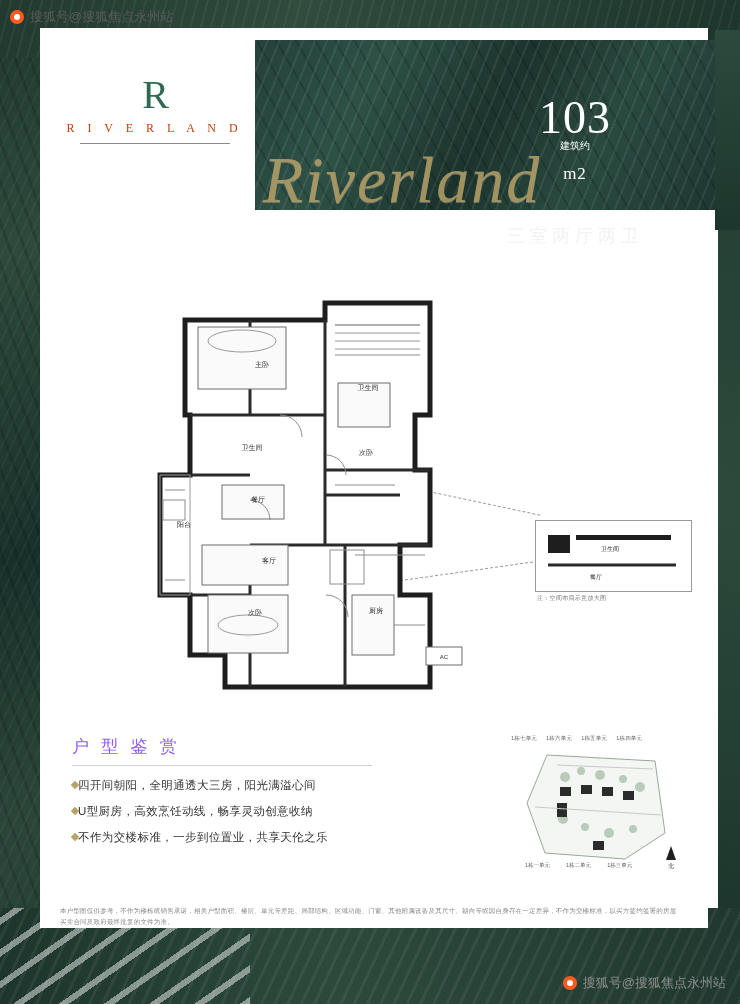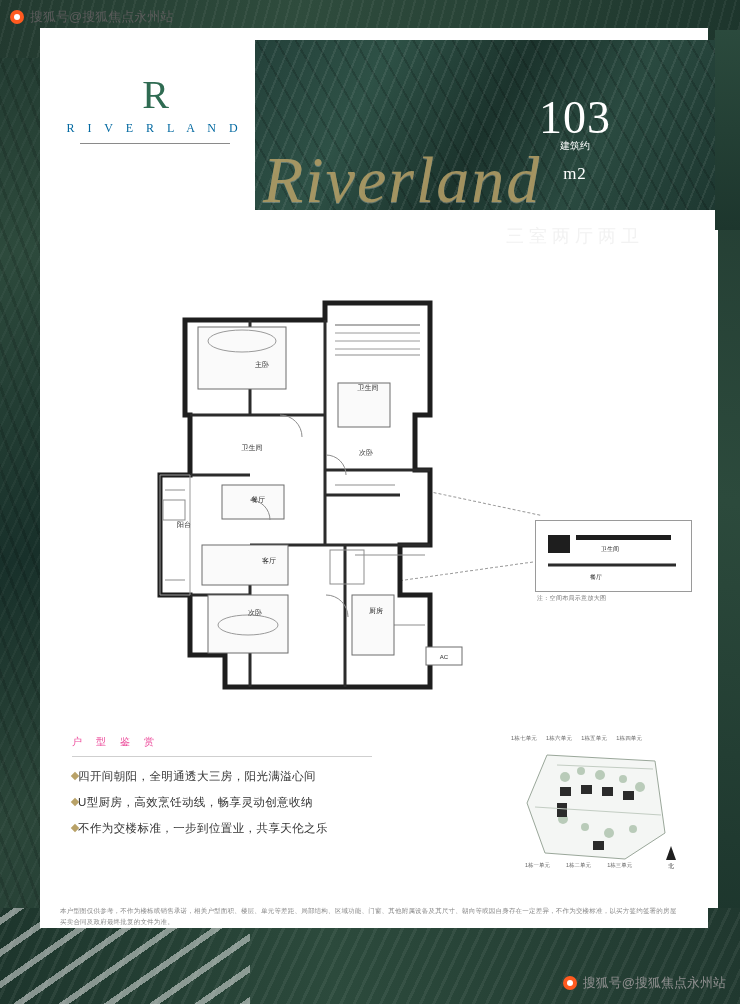--- a/index.html
+++ b/index.html
@@ -81,21 +81,21 @@
   .wm-bottom{right:14px;bottom:12px;color:#8e8e8e;}
   .wm-dot{
     width:14px;height:14px;border-radius:50%;
     background:#ff5a1f;display:inline-block;position:relative;flex:0 0 auto;
   }
   .wm-dot:after{content:"";position:absolute;left:4px;top:4px;width:6px;height:6px;border-radius:50%;background:#fff;}
   
   .logo-wrap{position:absolute;left:62px;top:75px;width:185px;text-align:center;z-index:20;}
   .logo-mark{font-size:40px;line-height:40px;color:#2f6b52;font-family:"Liberation Serif",serif;letter-spacing:-2px;}
   .logo-en{
-    margin-top:6px;font-size:12px;letter-spacing:5px;color:#0369a1;
+    margin-top:6px;font-size:12px;letter-spacing:5px;color:#c2410c;
     font-family:"Liberation Serif",serif;
   }
   .logo-rule{width:150px;height:1px;background:#8a8a8a;margin:7px auto 6px;}
   .logo-cn{font-size:22px;letter-spacing:2px;color:#1f1f1f;font-family:"Liberation Serif",serif;}
   .logo-cn sup{font-size:11px;}
   
   .headline{position:absolute;left:470px;top:88px;z-index:25;color:#ffffff;text-align:center;width:210px;}
   .area{font-size:46px;font-family:"Liberation Serif",serif;letter-spacing:1px;line-height:48px;}
   .area .unit{font-size:17px;vertical-align:super;}
   .area .unit small{display:block;font-size:10px;letter-spacing:0;line-height:8px;}
@@ -117,21 +117,21 @@
   .callout{
     position:absolute;left:535px;top:520px;width:155px;height:70px;
     border:1px solid #9a9a9a;background:#fff;z-index:16;
   }
   .callout-note{
     position:absolute;left:537px;top:594px;font-size:6px;color:#777;letter-spacing:.3px;
   }
   .dash-line{position:absolute;z-index:14;border-top:1px dashed #9a9a9a;transform-origin:0 0;}
   
   .features{position:absolute;left:72px;top:735px;width:330px;z-index:20;}
-  .feat-title{font-size:10px;letter-spacing:4px;color:#ec4899;font-family:Liberation Mono, monospace;}
+  .feat-title{font-size:17px;letter-spacing:4px;color:#8b5cf6;font-family:Liberation Serif, serif;}
   .feat-underline{width:300px;height:1px;background:#cfcfcf;margin:7px 0 12px;}
   .feat-item{display:flex;align-items:flex-start;margin-bottom:11px;font-size:11.5px;color:#333;letter-spacing:.4px;}
   .feat-diamond{width:6px;height:6px;background:#b9a268;transform:rotate(45deg);margin-top:4px;flex:0 0 auto;}
   
   .sitemap{position:absolute;left:505px;top:735px;width:185px;height:140px;z-index:20;}
   .sitemap-legend-top{position:absolute;left:6px;top:0;font-size:5.5px;color:#666;letter-spacing:.2px;display:flex;gap:9px;}
   .sitemap-legend-bottom{position:absolute;left:20px;bottom:6px;font-size:5.5px;color:#666;display:flex;gap:16px;}
   .compass{position:absolute;right:8px;bottom:4px;width:22px;text-align:center;font-size:6px;color:#444;}
   .compass-needle{
     width:0;height:0;margin:0 auto 2px;

